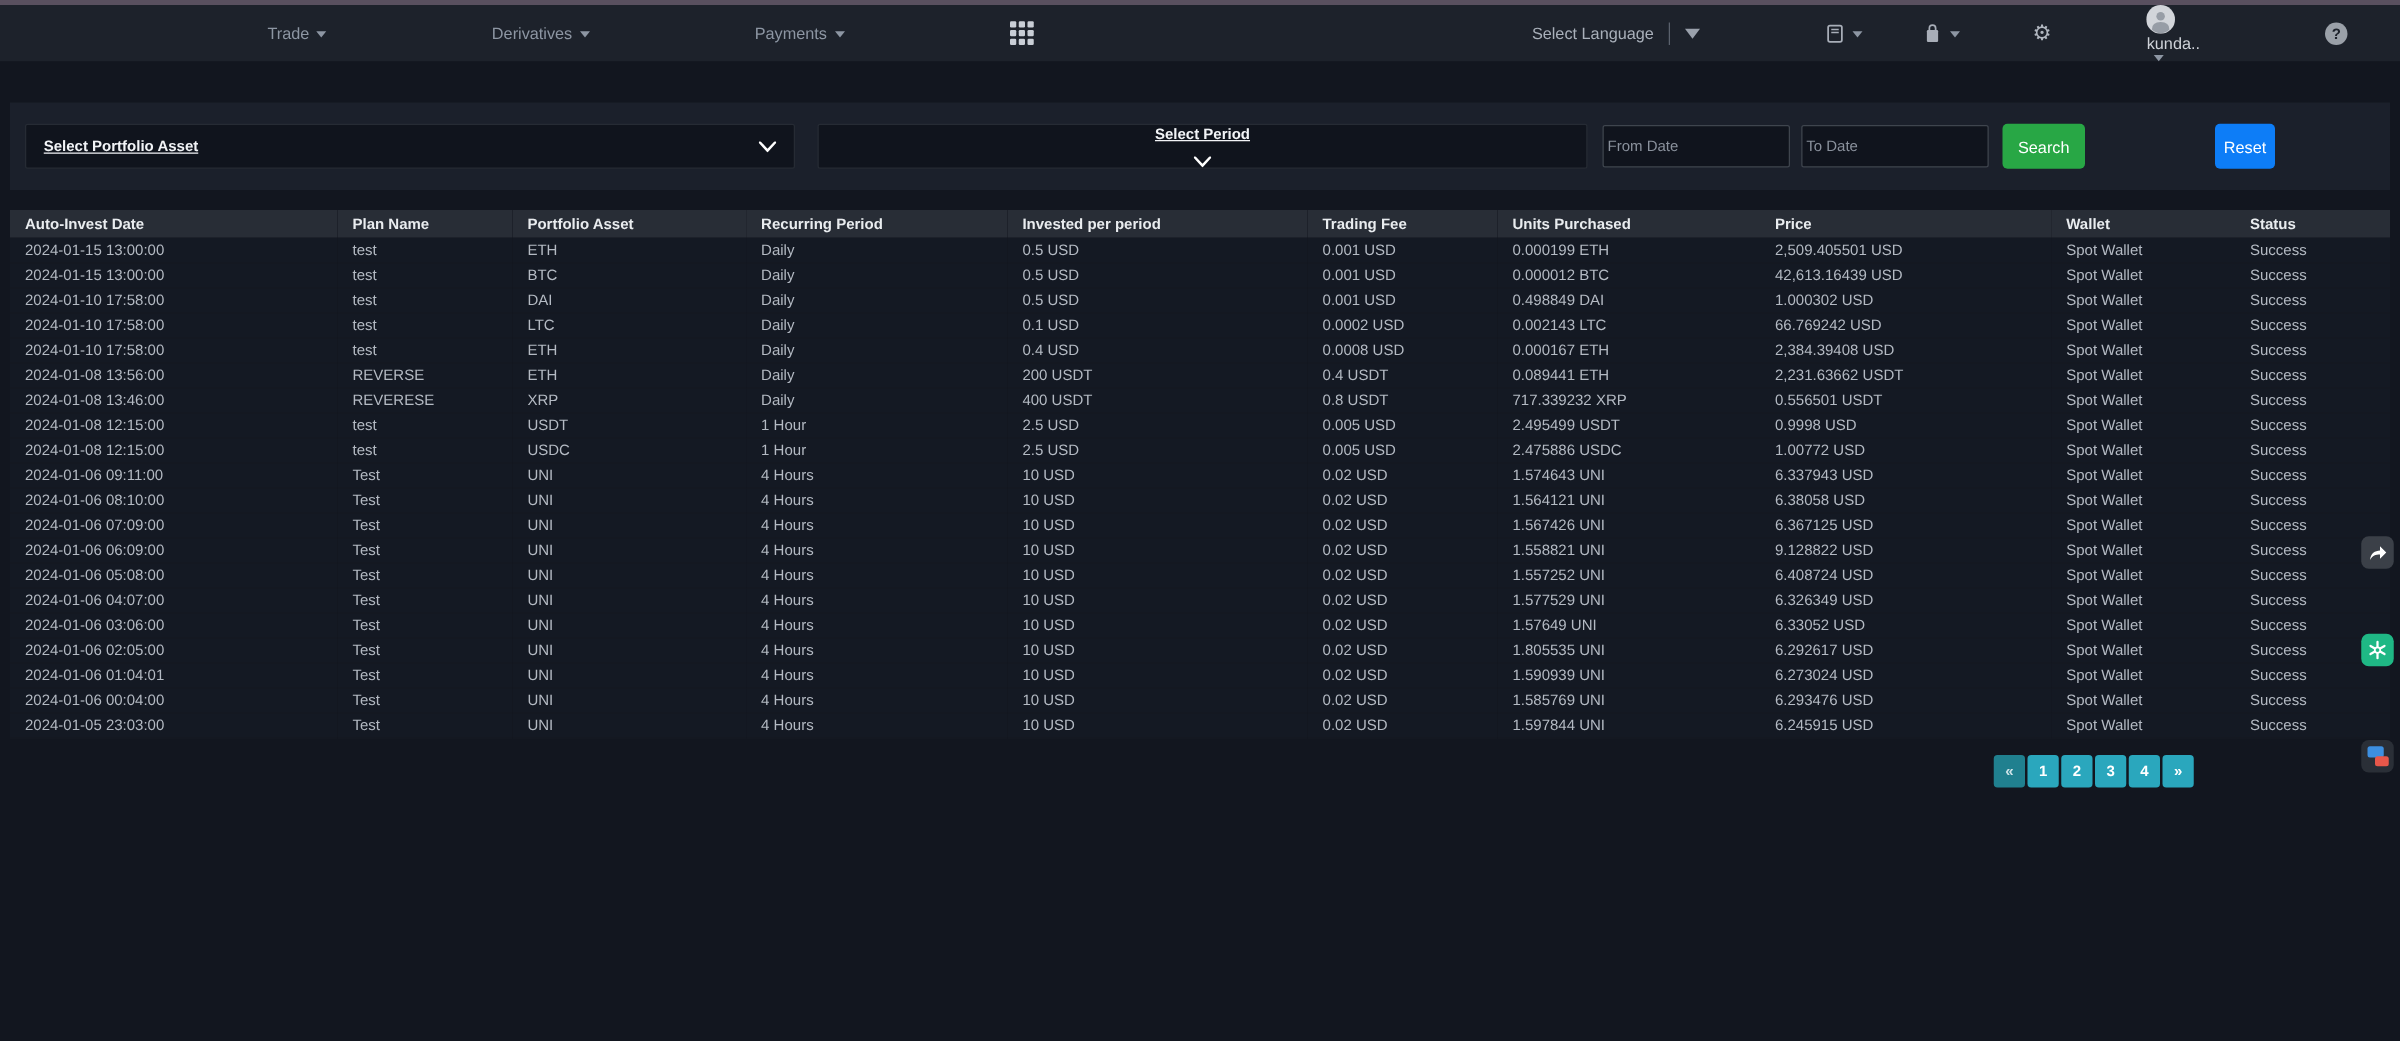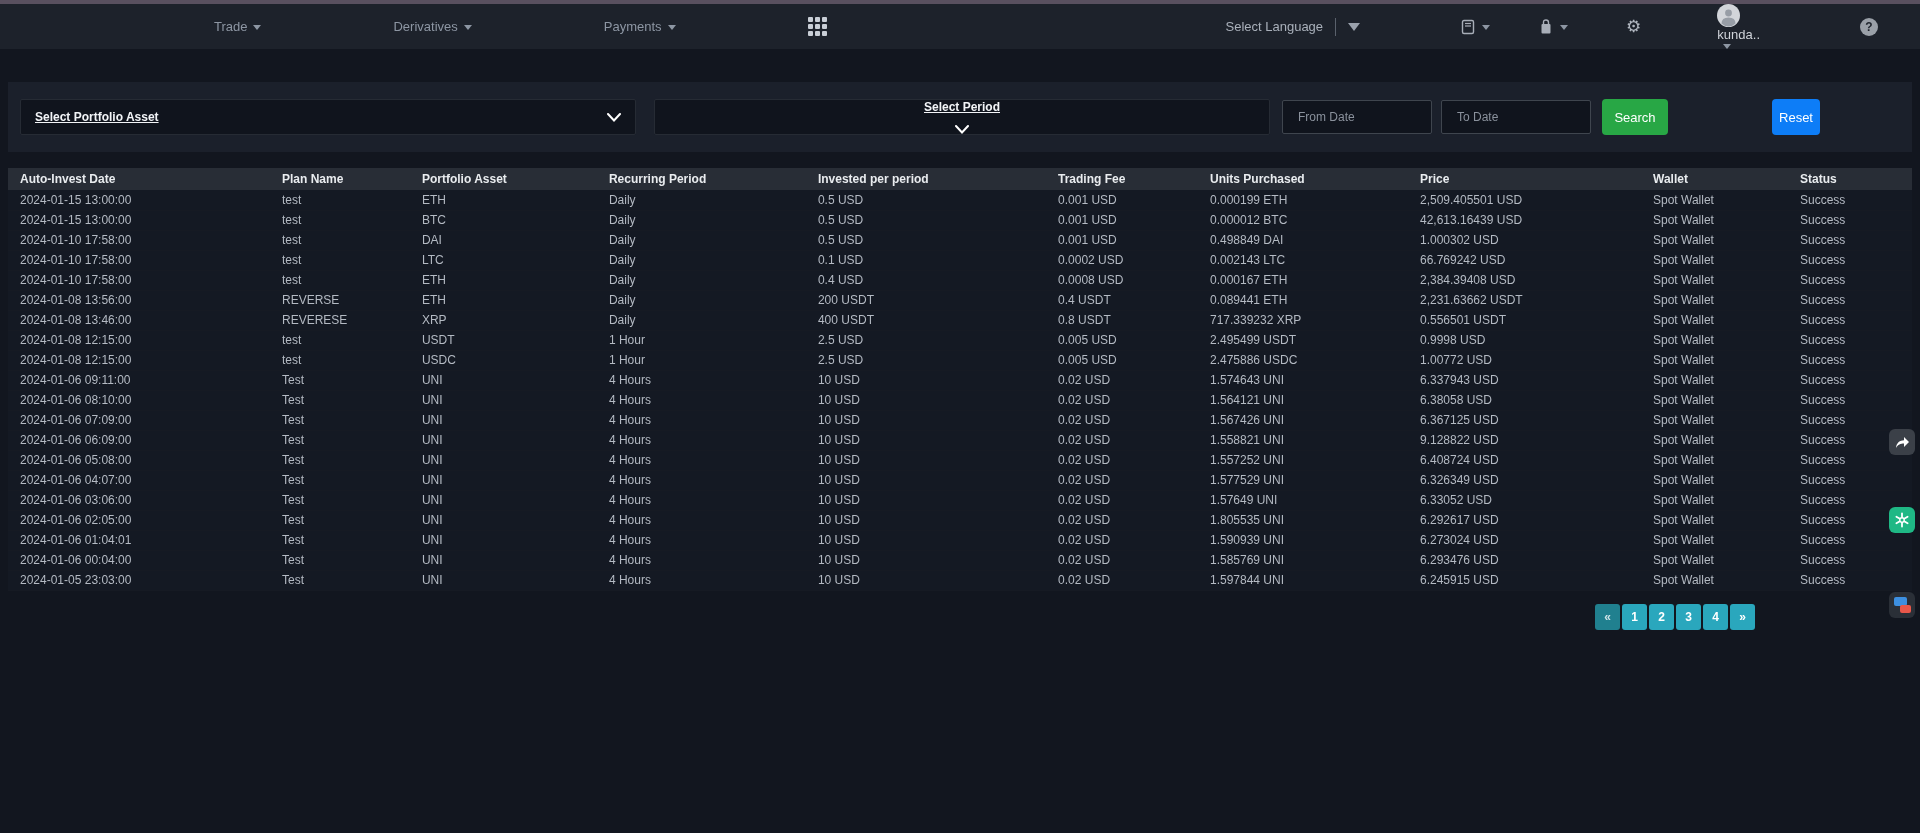--- a/index.html
+++ b/index.html
@@ -39,21 +39,21 @@
 
   
   .filter-panel { position:absolute; top:82px; left:8px; right:8px; height:70px;
                   background:#1b202b; display:flex; align-items:center; padding:0 12px; }
   .select-box { height:36px; background:#10141d; border:1px solid #262b34; border-radius:2px;
                 display:flex; align-items:center; justify-content:space-between;
                 padding:0 14px; color:#f2f4f7; font-size:12px; font-weight:bold; cursor:pointer;text-decoration:underline; }
   .select-box.w1 { width:616px; margin-right:18px; }
   .select-box.w2 { width:616px; margin-right:12px;flex-direction:column; }
   .date-input { height:34px; width:150px; background:#10141d; border:1px solid #3f454e; border-radius:2px;
-                color:#cfd3d9; font-size:12px; padding:0 15px; margin-right:9px;
+                color:#cfd3d9; font-size:12px; padding:0 3px; margin-right:9px;
                 font-family:"Liberation Sans", sans-serif; }
   .date-input::placeholder { color:#8a919c; }
   .btn { height:36px; border:none; border-radius:4px; color:#fff; font-size:13px;
          font-family:"Liberation Sans", sans-serif; cursor:pointer; }
   .btn-search { width:66px; background:#28a745; margin-left:2px; }
   .btn-reset  { width:48px; background:#0d7df7; margin-left:104px; }
 
   
   .data-table { position:absolute; top:168px; left:8px; width:1904px;
                 border-collapse:collapse; table-layout:fixed; }

